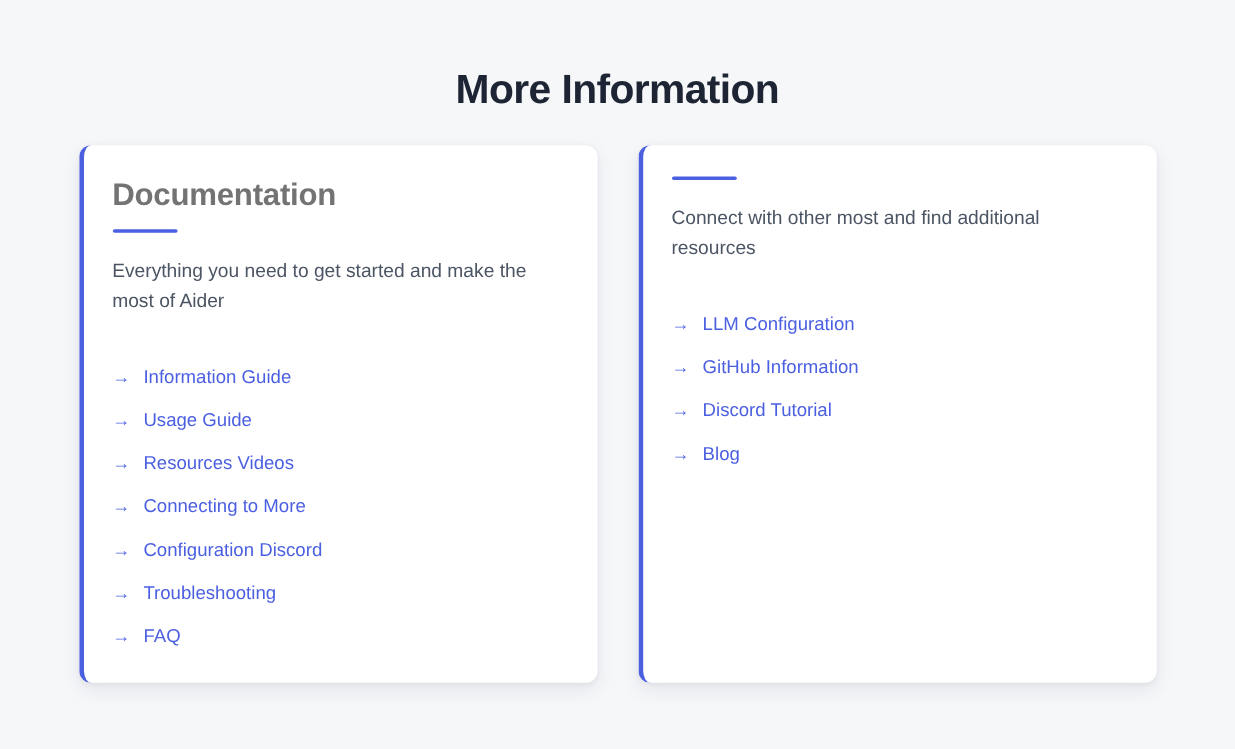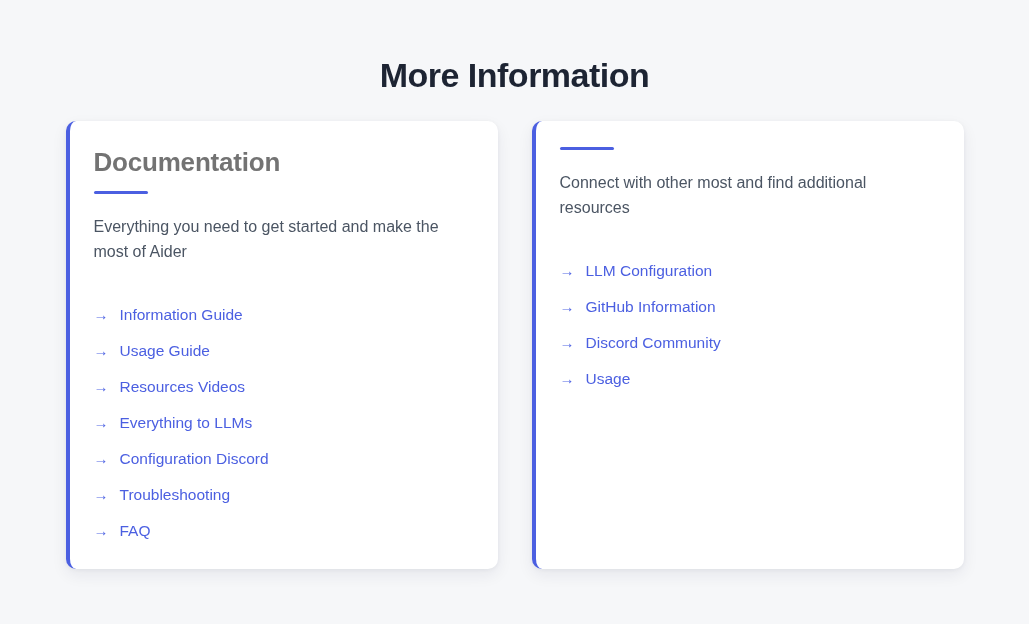--- a/index.html
+++ b/index.html
@@ -109,21 +109,21 @@
       </li>
       <li>
         <a href="#" class="doc-link">
           <span class="arrow">→</span>
           <span class="link-label">Resources Videos</span>
         </a>
       </li>
       <li>
         <a href="#" class="doc-link">
           <span class="arrow">→</span>
-          <span class="link-label">Everything to LLMs</span>
+          <span class="link-label">Connecting to More</span>
         </a>
       </li>
       <li>
         <a href="#" class="doc-link">
           <span class="arrow">→</span>
           <span class="link-label">Configuration Discord</span>
         </a>
       </li>
       <li>
         <a href="#" class="doc-link">
@@ -152,25 +152,25 @@
       </li>
       <li>
         <a href="#" class="doc-link">
           <span class="arrow">→</span>
           <span class="link-label">GitHub Information</span>
         </a>
       </li>
       <li>
         <a href="#" class="doc-link">
           <span class="arrow">→</span>
-          <span class="link-label">Discord Community</span>
+          <span class="link-label">Discord Tutorial</span>
         </a>
       </li>
       <li>
         <a href="#" class="doc-link">
           <span class="arrow">→</span>
-          <span class="link-label">Usage</span>
+          <span class="link-label">Blog</span>
         </a>
       </li>
     </ul>
   </section>
 
 </div>
 
 </body></html>

